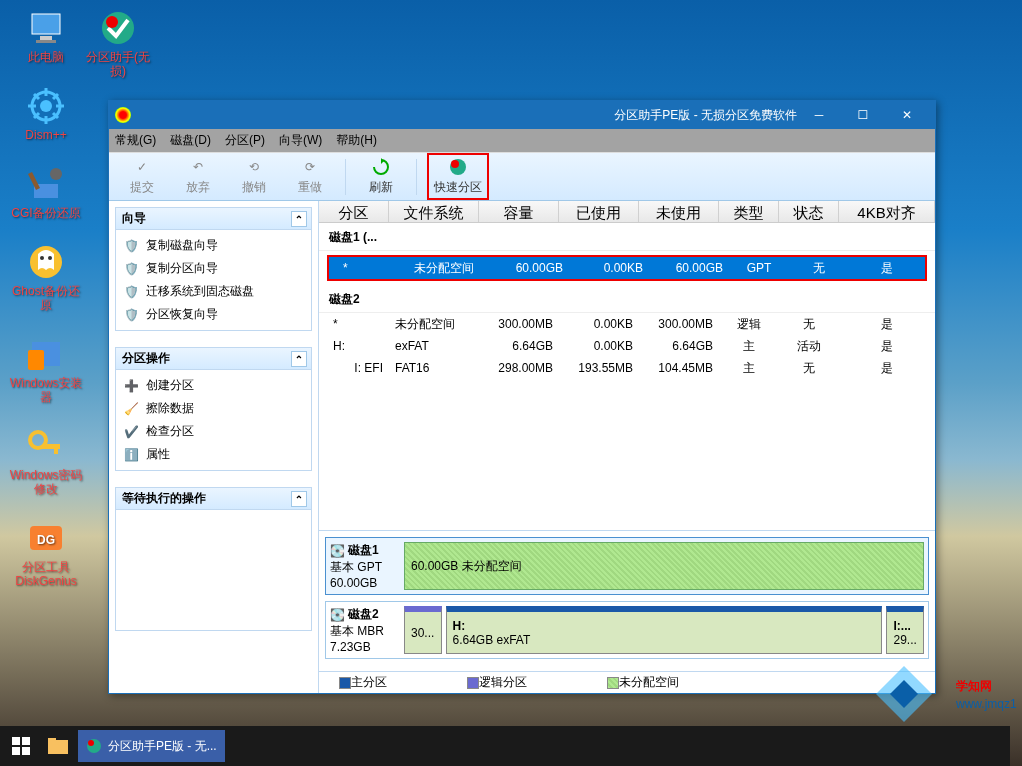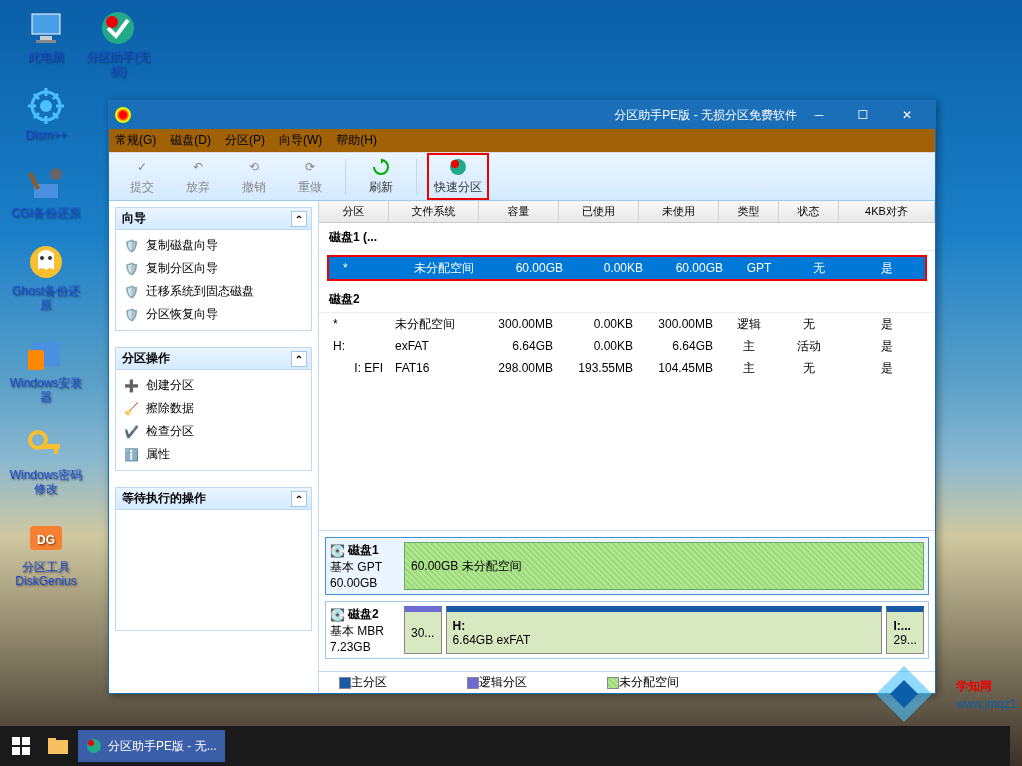--- a/index.html
+++ b/index.html
@@ -1,52 +1,52 @@
 <!DOCTYPE html>
 <html><head>
 <meta charset="utf-8">
 <style>
 * { margin: 0; padding: 0; box-sizing: border-box; font-family: "Microsoft YaHei", sans-serif; font-size: 12px; }
 body { width: 1022px; height: 766px; background: linear-gradient(180deg, #0a5fa8 0%, #1a7fc8 30%, #5ba0c8 50%, #8ab8d0 60%, #d0c8a0 70%, #3a3028 100%); position: relative; overflow: hidden; }
 
 .desktop-icons { position: absolute; top: 8px; left: 8px; display: flex; flex-direction: column; gap: 22px; }
-.desktop-icon { width: 76px; display: flex; flex-direction: column; align-items: center; color: #1d4ed8; text-shadow: 1px 1px 2px rgba(0,0,0,0.6); cursor: pointer; }
+.desktop-icon { width: 76px; display: flex; flex-direction: column; align-items: center; color: #ef4444; text-shadow: 1px 1px 2px rgba(0,0,0,0.6); cursor: pointer; }
 .desktop-icon .icon-img { width: 40px; height: 40px; display: flex; align-items: center; justify-content: flex-start; margin-bottom: 2px; }
 .desktop-icon .label { text-align: center; font-size: 12px; line-height: 14px; }
 .desktop-icons.col2 { left: 80px; }
 
 .window { position: absolute; left: 108px; top: 100px; width: 828px; height: 594px; background: #fff; border: 1px solid #1a6fb8; box-shadow: 2px 2px 8px rgba(0,0,0,0.4); display: flex; flex-direction: column; }
 .titlebar { height: 28px; background: #1a6fb8; color: #fff; display: flex; align-items: center; padding: 0 6px; text-align: right; }
 .titlebar .title-icon { width: 16px; height: 16px; background: radial-gradient(circle, #f00 30%, #ff0 60%, #0f0 90%); border-radius: 50%; margin-right: 6px; }
 .titlebar .title-text { flex: 1; font-size: 12px; }
 .titlebar .win-controls { display: flex; gap: 0; }
 .titlebar .win-btn { width: 44px; height: 26px; display: flex; align-items: center; justify-content: center; color: #fff; cursor: pointer; }
 
-.menubar { height: 24px; background: #a16207; border-bottom: 1px solid #ddd; display: flex; align-items: center; padding: 0 6px; gap: 14px; }
+.menubar { height: 24px; background: #a3a3a3; border-bottom: 1px solid #ddd; display: flex; align-items: center; padding: 0 6px; gap: 14px; }
 .menubar .menu-item { cursor: pointer; font-size: 12px; }
 
 .toolbar { height: 48px; background: linear-gradient(180deg, #eaf5ff 0%, #d4eaff 100%); border-bottom: 1px solid #a0c8e8; display: flex; align-items: center; padding: 0 8px; gap: 6px; }
 .toolbar .tb-btn { display: flex; flex-direction: column; align-items: center; width: 50px; cursor: pointer; color: #888; }
 .toolbar .tb-btn.active { color: #333; }
 .toolbar .tb-btn .tb-icon { width: 20px; height: 20px; display: flex; align-items: center; justify-content: center; margin-bottom: 2px; }
 .toolbar .sep { width: 1px; height: 36px; background: #c0d8f0; margin: 0 4px; }
 .toolbar .highlight-box { border: 2px solid #e00; padding: 2px 4px; }
 
 .content { flex: 1; display: flex; overflow: hidden; }
 .sidebar { width: 210px; background: #fff; border-right: 1px solid #c0d8f0; padding: 6px; display: flex; flex-direction: column; gap: 16px; }
 .panel { border: 1px solid #c0d8f0; background: #fff; }
 .panel-header { background: linear-gradient(180deg, #eaf5ff, #d4eaff); height: 22px; display: flex; align-items: center; padding: 0 6px; font-weight: bold; font-size: 12px; border-bottom: 1px solid #c0d8f0; position: relative; }
 .panel-header .collapse-btn { position: absolute; right: 4px; top: 3px; width: 16px; height: 16px; border: 1px solid #a0c8e8; background: #fff; display: flex; align-items: center; justify-content: center; cursor: pointer; font-size: 10px; }
 .panel-body { padding: 4px 2px; }
 .panel-item { display: flex; align-items: center; padding: 3px 6px; cursor: pointer; gap: 6px; }
 .panel-item .item-icon { width: 16px; height: 16px; display: flex; align-items: center; justify-content: center; }
 
 .main { flex: 1; display: flex; flex-direction: column; overflow: hidden; }
 .grid-header { height: 22px; background: linear-gradient(180deg, #f8f8f8, #e8e8e8); border-bottom: 1px solid #ccc; display: flex; }
-.grid-header .col { border-right: 1px solid #d0d0d0; padding: 3px 6px; font-size: 11px; text-align: center; }
+.grid-header .col { border-right: 1px solid #d0d0d0; padding: 3px 6px; font-size: 15px; text-align: center; }
 .grid-body { flex: 1; overflow: auto; background: #fff; }
 .disk-group { padding: 6px 10px 4px; font-weight: bold; border-bottom: 1px solid #eee; }
 .grid-row { display: flex; height: 22px; align-items: center; }
 .grid-row .cell { padding: 0 6px; font-size: 12px; text-align: center; overflow: hidden; white-space: nowrap; }
 .grid-row.selected { background: #0078d7; color: #fff; }
 .highlight-row-box { border: 2px solid #e00; margin: 4px 8px; padding: 0; }
 
 .disk-map-area { border-top: 1px solid #c0d8f0; padding: 6px; background: #fff; }
 .disk-box { border: 1px solid #a0c8e8; margin-bottom: 6px; padding: 4px; display: flex; gap: 6px; min-height: 50px; }
 .disk-box.selected { border: 1px solid #4a90d0; background: #eaf5ff; }

